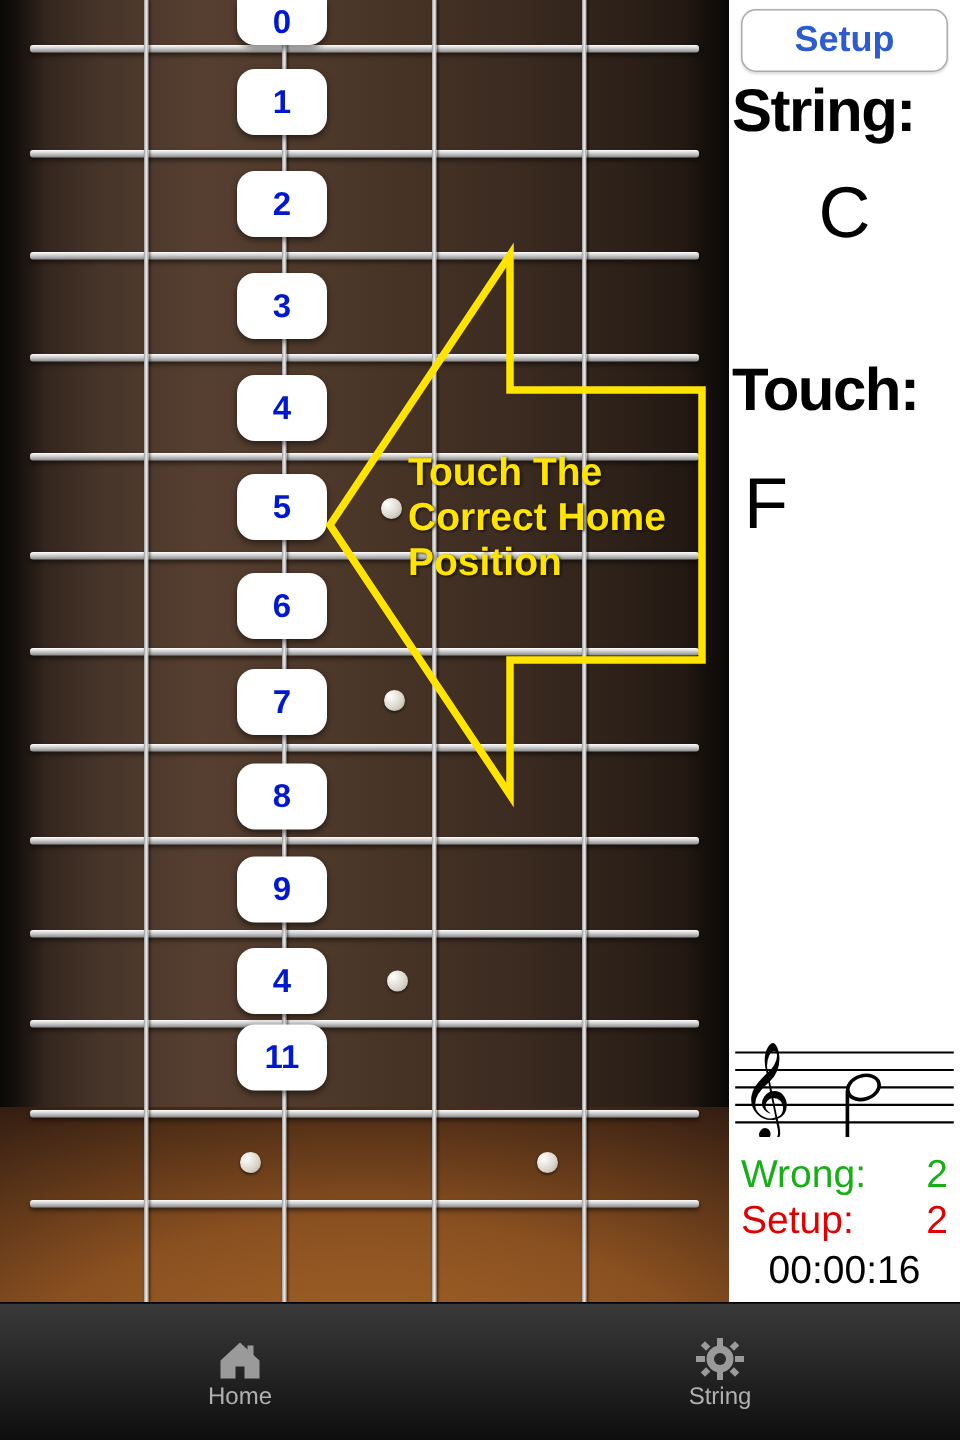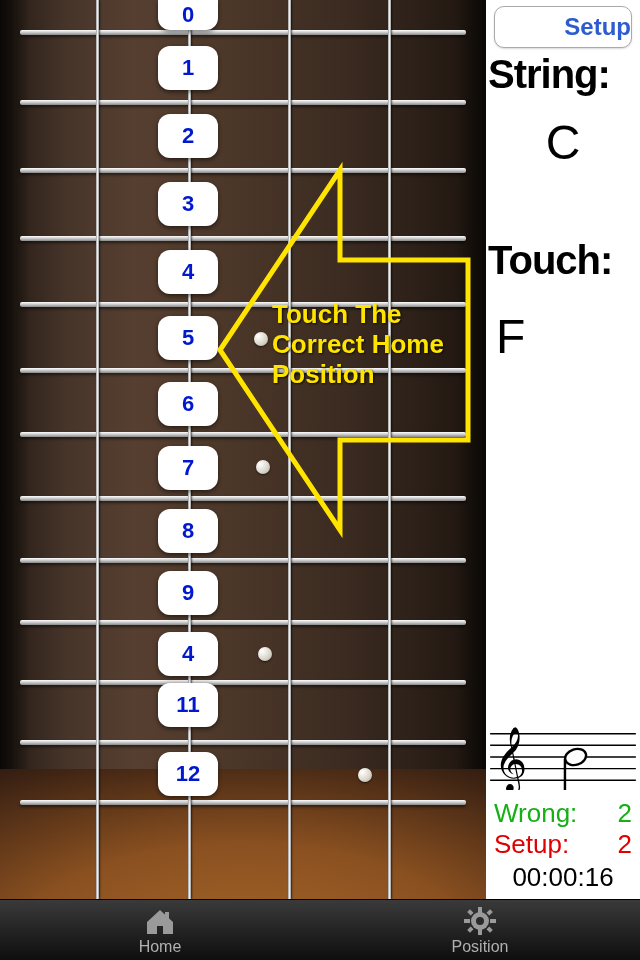--- a/index.html
+++ b/index.html
@@ -22,32 +22,32 @@
   .fret-btn { position: absolute; left: 158px; width: 60px; height: 44px; background: #fff; border-radius: 12px; display:flex; align-items:center; justify-content:center; font-size: 22px; font-weight: bold; color: #0018d0; box-shadow: 0 2px 4px rgba(0,0,0,.5); cursor:pointer; }
   .fret-btn.zero { height: 30px; border-radius: 0 0 12px 12px; top:0; }
 
   
   .arrow-overlay { position:absolute; left:210px; top:160px; width:260px; height:380px; pointer-events:none; }
   .arrow-overlay svg { width:100%; height:100%; overflow:visible;}
   .instruction { position:absolute; left:272px; top:300px; width:200px; color:#ffe400; font-size:26px; font-weight:bold; line-height:1.15; text-shadow:1px 1px 2px rgba(0,0,0,.8); pointer-events:none;}
 
   
   .panel { position:relative; width:154px; background:#fff; display:flex; flex-direction:column; }
-  .setup-btn { margin:6px 8px 4px; padding:6px 0; font-size:24px; font-weight:600; color:#2d5bd0; background:#fff; border:1px solid #aaa; border-radius:10px; text-align:right; cursor:pointer; box-shadow: inset 0 1px 0 #fff, 0 1px 2px rgba(0,0,0,.15);}
+  .setup-btn { margin:6px 8px 4px; padding:6px 0; font-size:24px; font-weight:600; color:#2d5bd0; background:#fff; border:1px solid #aaa; border-radius:10px; text-align:center; cursor:pointer; box-shadow: inset 0 1px 0 #fff, 0 1px 2px rgba(0,0,0,.15);}
   .lbl { font-size:40px; font-weight:900; color:#000; padding:0 0 0 2px; letter-spacing:-1px;}
   .val { font-size:48px; font-weight:400; color:#000; text-align:center; margin: 18px 0 28px;}
   .staff-wrap { margin: 8px 4px 4px; }
   .score-row { display:flex; align-items:baseline; padding:0 8px; font-size:26px;}
   .score-row .k { font-weight:400; }
   .score-row .v { margin-left:auto; font-size:26px;}
   .right-c { color:#16b016;} .wrong-c{ color:#e00000;}
   .timer { font-size:26px; color:#000; padding:2px 6px 6px; text-align:center; font-weight:400;}
 
   
-  .tabbar { height:61px; background: linear-gradient(#3a3a3a,#0e0e0e); border-top:1px solid #000; display:flex;}
+  .tabbar { height:92px; background: linear-gradient(#3a3a3a,#0e0e0e); border-top:1px solid #000; display:flex;}
   .tab { flex:1; display:flex; flex-direction:column; align-items:center; justify-content:center; gap:2px; color:#b0b0b0; font-size:16px; cursor:pointer;}
   .tab.active { color:#fff;}
   .tab.active .tab-bg { background: linear-gradient(#555,#2a2a2a); border-radius:6px;}
   .tab-bg { padding:6px 28px 4px; display:flex; flex-direction:column; align-items:center; gap:2px;}
   .tab svg { width:34px; height:30px; }
 </style>
 </head>
 <body>
 
 <div class="main">
@@ -88,21 +88,20 @@
     <div class="fret-btn" style="top:114px">2</div>
     <div class="fret-btn" style="top:182px">3</div>
     <div class="fret-btn" style="top:250px">4</div>
     <div class="fret-btn" style="top:316px">5</div>
     <div class="fret-btn" style="top:382px">6</div>
     <div class="fret-btn" style="top:446px">7</div>
     <div class="fret-btn" style="top:509px">8</div>
     <div class="fret-btn" style="top:571px">9</div>
     <div class="fret-btn" style="top:632px">4</div>
     <div class="fret-btn" style="top:683px">11</div>
-    <div class="fret-btn" style="top:752px">12</div>
 
     <div class="arrow-overlay">
       <svg viewBox="0 0 260 380">
         <polygon points="10,190 130,10 130,100 258,100 258,280 130,280 130,370" fill="none" stroke="#ffe400" stroke-width="5" stroke-linejoin="miter"></polygon>
       </svg>
     </div>
     <div class="instruction">Touch The Correct Home Position</div>
   </div>
 
   <div class="panel">
@@ -161,16 +160,16 @@
             <rect x="15" y="23" width="4" height="6"></rect>
           <rect x="1" y="13" width="6" height="4"></rect>
             <rect x="27" y="13" width="6" height="4"></rect>
           <rect x="5" y="4" width="5" height="4" transform="rotate(45 7 6)"></rect>
           <rect x="24" y="4" width="5" height="4" transform="rotate(-45 27 6)"></rect>
           <rect x="5" y="22" width="5" height="4" transform="rotate(-45 7 24)"></rect>
           <rect x="24" y="22" width="5" height="4" transform="rotate(45 27 24)"></rect>
         </g>
         <circle cx="17" cy="15" r="4" fill="#2a2a2a"></circle>
       </svg>
-      <span>Position</span>
+      <span>String</span>
     </div>
   </div>
 </div>
 
 </body></html>

